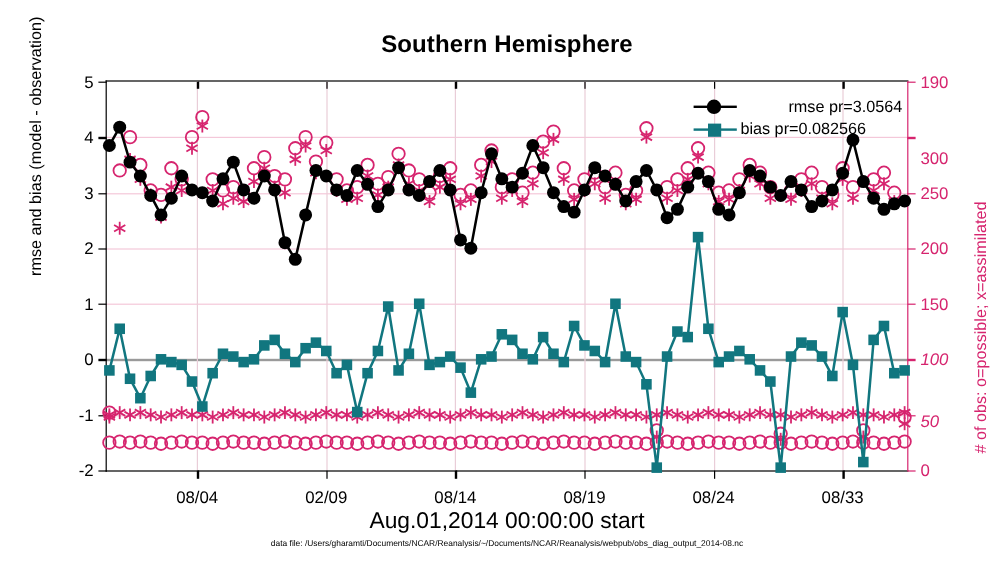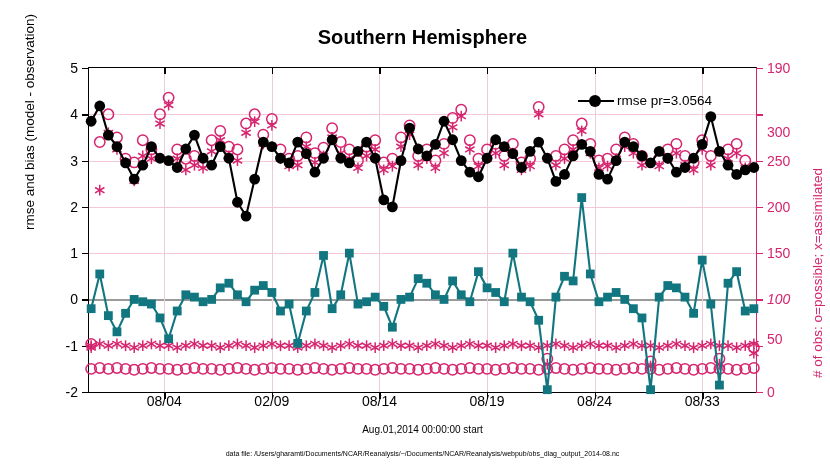--- a/index.html
+++ b/index.html
@@ -115,21 +115,21 @@
     font-size: 14px;
     text-align: left;
     transform: translateY(-50%);
     left: 100%;
     margin-left: 11px;
     white-space: nowrap;
   }
   .xlabel-tick {
     position: absolute;
     top: 100%;
-    margin-top: 1px;
+    margin-top: 14px;
     color: #000;
     font-size: 14px;
     transform: translateX(-50%);
     white-space: nowrap;
   }
 
   
   #y-axis-title {
     position: absolute;
     left: 22px;
@@ -149,21 +149,21 @@
     font-size: 13.5px;
     color: #d6246e;
     white-space: nowrap;
   }
   #x-axis-title {
     position: absolute;
     left: 88px;
     top: 424px;
     width: 669px;
     text-align: center;
-    font-size: 10px;
+    font-size: 19px;
     color: #000;
   }
   #footer-note {
     position: absolute;
     left: 88px;
     top: 450px;
     width: 669px;
     text-align: center;
     font-size: 7px;
     color: #000;
@@ -181,21 +181,21 @@
     border-right: 1px solid transparent;
     z-index: 40;
   }
   .legend-row {
     position: absolute;
     left: 0;
     height: 19px;
     display: flex;
     align-items: center;
   }
-  .legend-row.r1 { top: 12px; }
+  .legend-row.r1 { top: 0px; gap: 40px; }
   .legend-row.r2 { top: 19px; }
   .legend-sample {
     position: relative;
     width: 36px;
     height: 18px;
     flex: 0 0 36px;
   }
   .legend-line {
     position: absolute;
     top: 8.5px;
@@ -273,21 +273,21 @@
       <div class="ylabel-left" style="top: 138.857px;">2</div>
       <div class="tick-left" style="top: 92.5714px;"></div>
       <div class="ylabel-left" style="top: 92.5714px;">3</div>
       <div class="tick-left" style="top: 46.2857px;"></div>
       <div class="ylabel-left" style="top: 46.2857px;">4</div>
       <div class="tick-left" style="top: 0px;"></div>
       <div class="ylabel-left" style="top: 0px;">5</div>
       <div class="tick-right" style="top: 324px;"></div>
       <div class="ylabel-right" style="top: 324px;">0</div>
       <div class="tick-right" style="top: 277.714px;"></div>
-      <div class="ylabel-right" style="top: 271px;">50</div>
+      <div class="ylabel-right" style="top: 283px; font-style: italic;">50</div>
       <div class="tick-right" style="top: 231.429px;"></div>
       <div class="ylabel-right" style="top: 231.429px; font-style: italic;">100</div>
       <div class="tick-right" style="top: 185.143px;"></div>
       <div class="ylabel-right" style="top: 185.143px;">150</div>
       <div class="tick-right" style="top: 138.857px;"></div>
       <div class="ylabel-right" style="top: 138.857px;">200</div>
       <div class="tick-right" style="top: 92.5714px;"></div>
       <div class="ylabel-right" style="top: 92.5714px;">250</div>
       <div class="tick-right" style="top: 46.2857px;"></div>
       <div class="ylabel-right" style="top: 64px; text-align: right;">300</div>
@@ -1731,15 +1731,22 @@
   <div id="footer-note">data file: /Users/gharamti/Documents/NCAR/Reanalysis/~/Documents/NCAR/Reanalysis/webpub/obs_diag_output_2014-08.nc</div>
 
   <div id="legend">
     <div class="legend-row r1">
       <span class="legend-sample">
         <span class="legend-line black"></span>
         <span class="legend-dot"></span>
       </span>
       <span class="legend-text">rmse pr=3.0564</span>
     </div>
+    <div class="legend-row r2">
+      <span class="legend-sample">
+        <span class="legend-line teal"></span>
+        <span class="legend-square"></span>
+      </span>
+      <span class="legend-text">bias pr=0.082566</span>
+    </div>
   </div>
 
 </div>
 
 </body></html>

